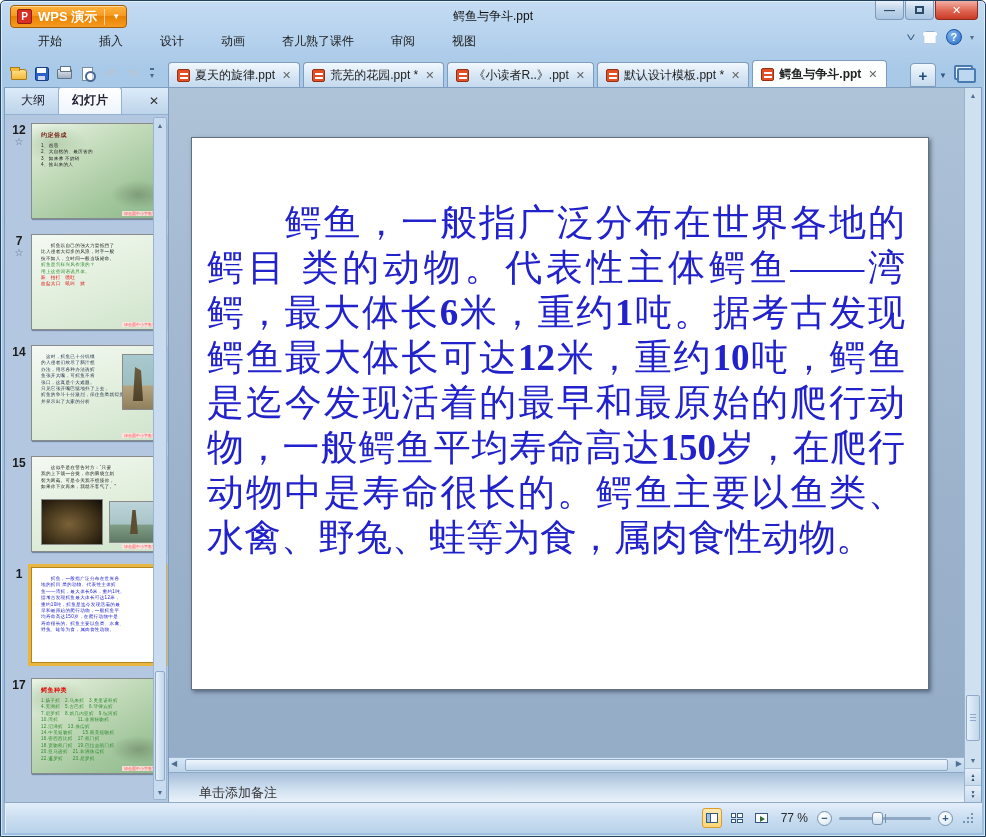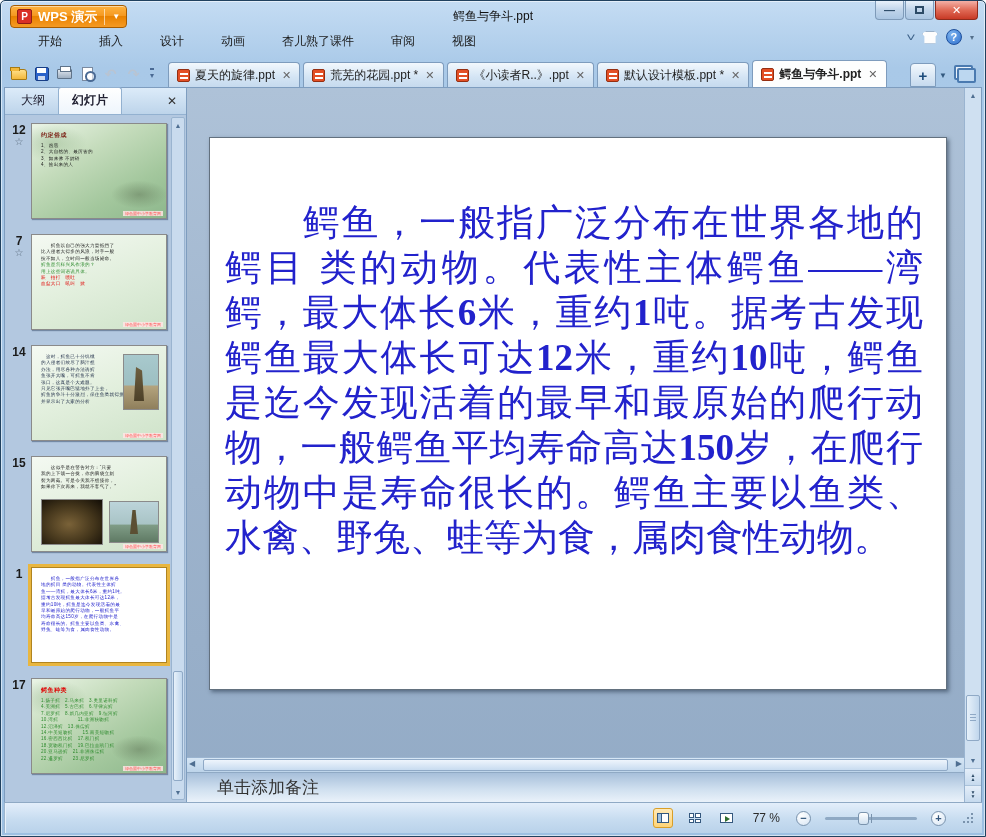--- a/index.html
+++ b/index.html
@@ -58,21 +58,21 @@
   .tab-x{ color:#666; font-size:11px; margin-left:2px;}
   .newtab{ height:24px; min-width:26px; display:flex; align-items:center; justify-content:center; border:1px solid #7e9cbd;
     border-radius:4px 4px 0 0; background:linear-gradient(180deg,#f2f8fd,#c6daee); color:#1d4c7c; font-size:15px; font-weight:bold; margin-bottom:0px;}
   .newtab-dd{ width:14px; height:24px; display:flex; align-items:center; justify-content:center; color:#33597f; font-size:8px;}
   .arrange{ width:22px; height:18px; position:relative; margin:0 6px 4px 4px;}
   .arrange:before{ content:""; position:absolute; left:0; top:0; width:15px; height:11px; background:#eaf2fb; border:2px solid #4a7ab0; border-radius:2px;}
   .arrange:after{ content:""; position:absolute; right:0; bottom:0; width:15px; height:11px; background:#bcd7f0; border:2px solid #4a7ab0; border-radius:2px;}
   
   .bodyrow{ flex:1; display:flex; min-height:0; border:1px solid #7e9dbf; border-bottom:none; background:#b3c8e0;}
   
-  .leftpanel{ width:182px; display:flex; flex-direction:column; border-right:1px solid #7e9dbf;}
+  .leftpanel{ width:164px; display:flex; flex-direction:column; border-right:1px solid #7e9dbf;}
   .ptabs{ height:27px; display:flex; align-items:flex-end; padding:0 3px; background:linear-gradient(180deg,#dcebf9,#bdd4ea); border-bottom:1px solid #93b1d0;}
   .ptab{ font-size:12px; color:#223; padding:4px 13px 5px 13px;}
   .ptab.active{ background:linear-gradient(180deg,#ffffff,#eef5fc); border:1px solid #93b1d0; border-bottom:none; border-radius:3px 3px 0 0;font-weight:bold;}
   .pclose{ margin-left:auto; margin-bottom:6px; color:#333; font-size:12px; padding:0 6px;}
   .tlist{ flex:1; position:relative; padding:8px 2px 0 2px; overflow:hidden;}
   .trow{ display:flex; margin-bottom:15px;}
   .tside{ width:24px; text-align:center; flex:0 0 auto;}
   .tnum{ font-size:12px; font-weight:bold; color:#1a1a1a;}
   .tstar{ font-size:10px; color:#5a6b7c; line-height:10px;}
   .tbox{ position:relative; width:136px; height:96px; background:#fff; border:1px solid #8a8a8a; overflow:hidden;
@@ -106,36 +106,36 @@
   .slide{ position:absolute; left:22px; top:49px; width:738px; height:553px; background:#fff; border:1px solid #63717f;
     box-shadow:2px 2px 4px rgba(20,35,55,.5);}
   .slidetext{ position:absolute; left:15px; top:62px; width:698px; font-family:"Liberation Serif","DejaVu Serif",serif;
     font-size:37px; line-height:45px; color:#2222cc; text-align:justify; text-indent:2.1em; letter-spacing:0px;}
   .slidetext .b{ font-weight:bold;}
   .hscroll{ height:15px; background:linear-gradient(180deg,#d6e6f5,#bdd4ea); border-top:1px solid #9ab4d0; position:relative; flex:0 0 auto;}
   .hs-left{ position:absolute; left:2px; top:1px; font-size:8px; color:#4f6f92;}
   .hs-right{ position:absolute; right:2px; top:1px; font-size:8px; color:#4f6f92;}
   .hs-thumb{ position:absolute; left:16px; right:16px; top:1px; bottom:1px; border:1px solid #8fa9c6; border-radius:2px; background:linear-gradient(180deg,#eef5fc,#c8dcf0);}
   .notes{ height:30px; background:linear-gradient(180deg,#a7bfda 0%,#cfdfef 55%,#eaf2fa 100%); border-top:1px solid #8fa9c4;
-    display:flex; align-items:center; padding-left:30px; font-size:17px; color:#333; flex:0 0 auto;}
+    display:flex; align-items:flex-end; padding-left:30px; font-size:13px; color:#333; flex:0 0 auto;}
   
   .vscroll{ width:17px; background:#cfe0f1; border-left:1px solid #9ab4d0; display:flex; flex-direction:column; align-items:center; flex:0 0 auto;}
   .vs-btn{ width:100%; height:15px; display:flex; align-items:center; justify-content:center; font-size:7px; color:#4f6f92;}
   .vs-track{ flex:1; width:100%; position:relative;}
   .vs-thumb{ position:absolute; left:1px; right:1px; bottom:12px; height:46px; border:1px solid #8fa9c6; border-radius:2px;
     background:linear-gradient(90deg,#e7f1fa,#c0d6ec); }
   .vs-thumb:before{ content:""; position:absolute; left:3px; right:3px; top:18px; border-top:1px solid #8fa9c6; box-shadow:0 3px 0 #8fa9c6,0 6px 0 #8fa9c6;}
   .vs-dbl{ width:100%; height:17px; display:flex; flex-direction:column; align-items:center; justify-content:center; font-size:5px; line-height:4px; color:#2c4a66; border-top:1px solid #aac2da; background:linear-gradient(180deg,#e4eef9,#c6daee);}
   
   .statusbar{ height:31px; background:linear-gradient(180deg,#e3eefa 0%,#c7dcf0 55%,#b9d2ea 100%); border-top:1px solid #8fa9c4;
     display:flex; align-items:center; font-size:12px; color:#2a2a2a; flex:0 0 auto; position:relative;}
   .st-left{ width:360px; text-align:center;}
   .st-div{ width:1px; align-self:stretch; background:#9cb5ce; box-shadow:1px 0 0 #e8f1fa;}
   .st-mid{ width:245px; padding-left:12px;}
-  .st-right{ margin-left:auto; display:flex; align-items:center; gap:12px; padding-right:8px;}
+  .st-right{ margin-left:auto; display:flex; align-items:center; gap:5px; padding-right:8px;}
   .vbtn{ width:20px; height:20px; display:flex; align-items:center; justify-content:center; border-radius:3px; position:relative;}
   .vbtn.on{ border:1px solid #d99e27; background:linear-gradient(180deg,#ffe9b7,#ffd478);}
   .ic-normal{ width:12px; height:10px; border:1px solid #35587e; background:#fff; position:relative;}
   .ic-normal:before{ content:""; position:absolute; left:0; top:0; bottom:0; width:3px; background:#9cc0e2; border-right:1px solid #35587e;}
   .ic-sorter{ width:12px; height:10px; display:grid; grid-template-columns:1fr 1fr; gap:1px;}
   .ic-sorter i{ background:#fff; border:1px solid #35587e;}
   .ic-show{ width:13px; height:10px; border:1px solid #35587e; background:#fff; position:relative;}
   .ic-show:before{ content:""; position:absolute; left:4px; top:2px; border-left:5px solid #2f6e2f; border-top:3px solid transparent; border-bottom:3px solid transparent;}
   .zoomtxt{ margin:0 4px; font-size:12px;}
   .zbtn{ width:15px; height:15px; border-radius:50%; border:1px solid #7a93ad; background:radial-gradient(circle at 35% 30%,#ffffff,#d6e5f4); color:#35587e; font-size:11px; font-weight:bold; display:flex; align-items:center; justify-content:center; line-height:0;}

